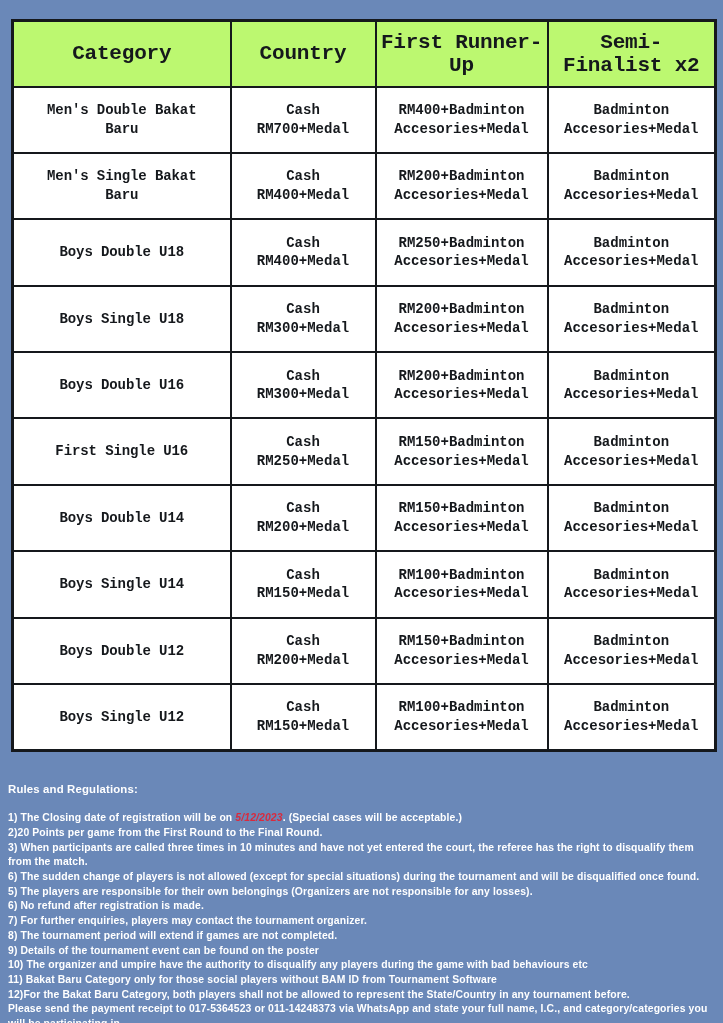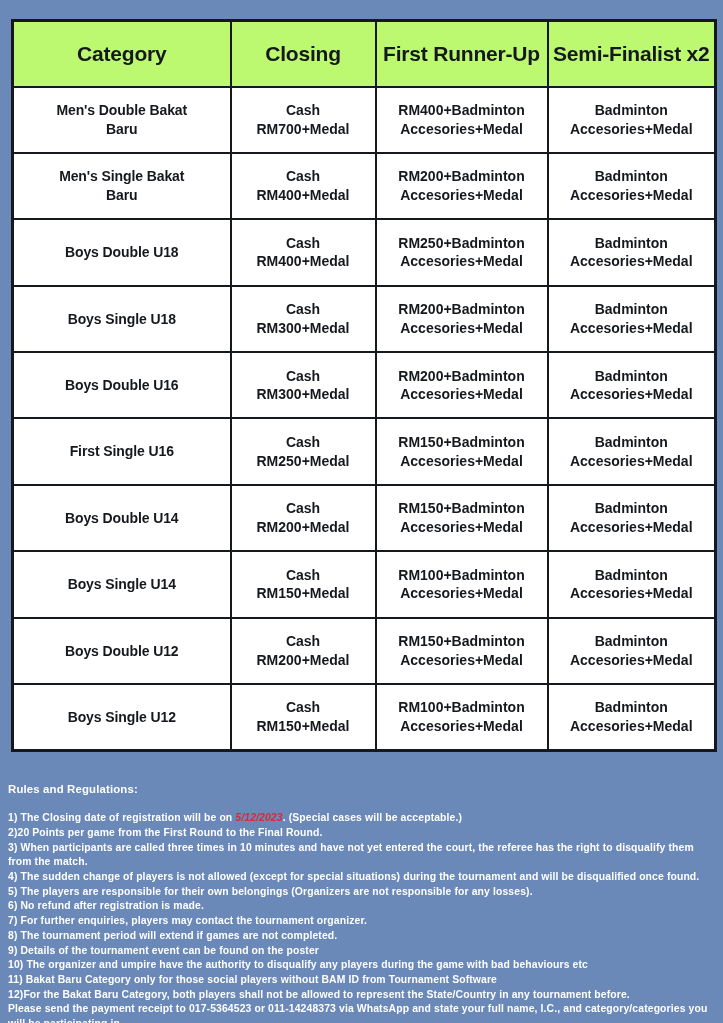--- a/index.html
+++ b/index.html
@@ -36,20 +36,21 @@
     background: #ffffff;
     border: 3px solid #15181c;
   }
   table.prize-table th,
   table.prize-table td {
     border: 2px solid #15181c;
     text-align: center;
     vertical-align: middle;
     color: #15181c;
     box-sizing: border-box;
+    font-family: Liberation Mono, monospace;
   }
   table.prize-table thead th {
     background: #bcf870;
     height: 66px;
     font-size: 21px;
     font-weight: bold;
     letter-spacing: -0.2px;
     padding: 2px 4px;
   }
   th.col-category   { width: 218px; }
@@ -94,21 +95,21 @@
 </head>
 <body>
 
 <div class="poster">
 
   <div class="table-wrap">
     <table class="prize-table">
       <thead>
         <tr>
           <th class="col-category">Category</th>
-          <th class="col-champion">Closing</th>
+          <th class="col-champion">Country</th>
           <th class="col-runnerup">First Runner-Up</th>
           <th class="col-semi">Semi-Finalist x2</th>
         </tr>
       </thead>
       <tbody id="table-body">
           <tr>
             <td class="cat-cell">
               <span class="cell-line">Men's Double Bakat</span>
               <span class="cell-line">Baru</span>
             </td>
@@ -281,21 +282,21 @@
           </tr>
         </tbody>
     </table>
   </div>
 
   <div class="rules">
     <div class="rules-title">Rules and Regulations:</div>
     <span class="rule-line"><span>1) The Closing date of registration will be on </span><span class="date-highlight">5/12/2023</span><span>. (Special cases will be acceptable.)</span></span>
     <span class="rule-line">2)20 Points per game from the First Round to the Final Round.</span>
     <span class="rule-line">3) When participants are called three times in 10 minutes and have not yet entered the court, the referee has the right to disqualify them from the match.</span>
-    <span class="rule-line">4) The sudden change of players is not allowed (except for special situations) during the tournament and will be disqualified once found.</span>
+    <span class="rule-line">6) The sudden change of players is not allowed (except for special situations) during the tournament and will be disqualified once found.</span>
     <span class="rule-line">5) The players are responsible for their own belongings (Organizers are not responsible for any losses).</span>
     <span class="rule-line">6) No refund after registration is made.</span>
     <span class="rule-line">7) For further enquiries, players may contact the tournament organizer.</span>
     <span class="rule-line">8) The tournament period will extend if games are not completed.</span>
     <span class="rule-line">9) Details of the tournament event can be found on the poster</span>
     <span class="rule-line">10) The organizer and umpire have the authority to disqualify any players during the game with bad behaviours etc</span>
     <span class="rule-line">11) Bakat Baru Category only for those social players without BAM ID from Tournament Software</span>
     <span class="rule-line">12)For the Bakat Baru Category, both players shall not be allowed to represent the State/Country in any tournament before.</span>
     <span class="rule-line">Please send the payment receipt to 017-5364523 or 011-14248373 via WhatsApp and state your full name, I.C., and category/categories you will be participating in.</span>
   </div>

